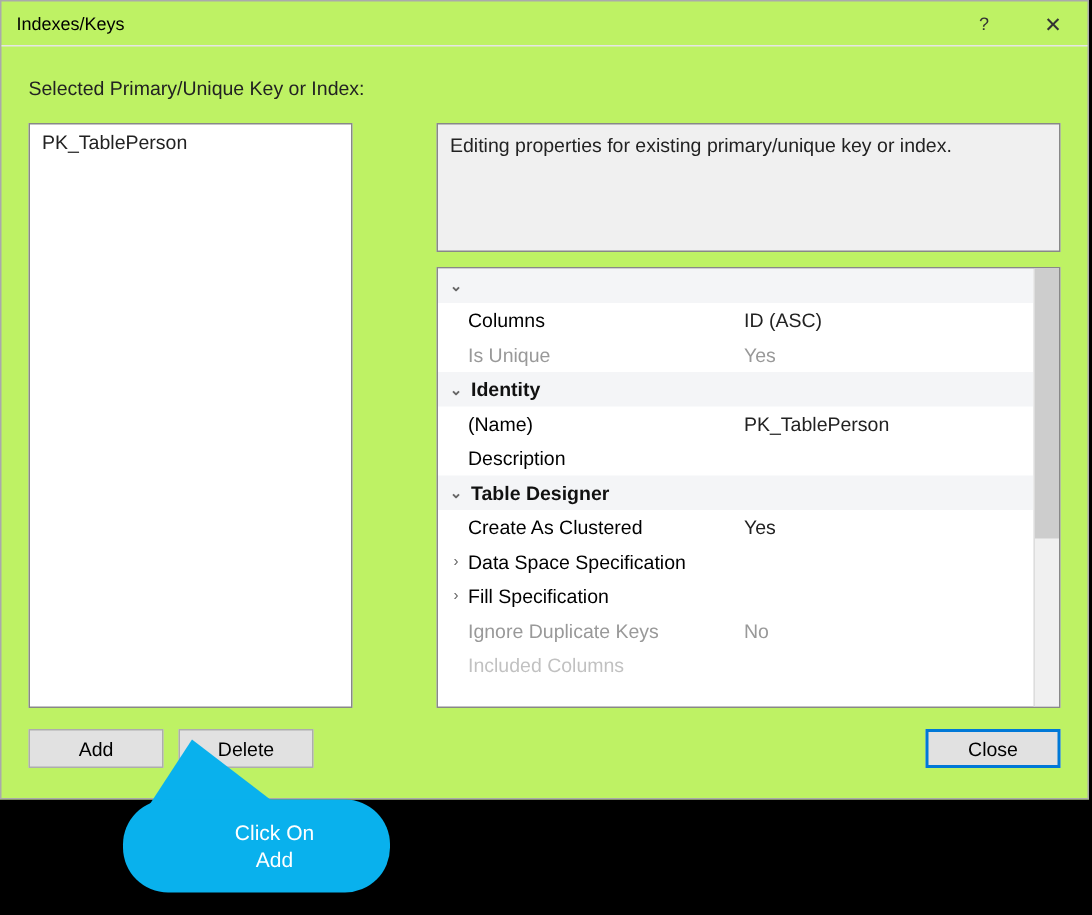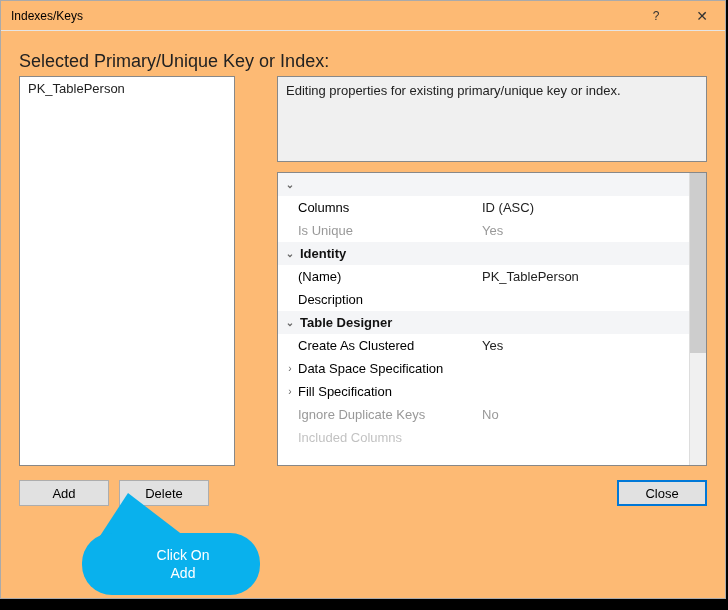--- a/index.html
+++ b/index.html
@@ -1,38 +1,38 @@
 <!DOCTYPE html>
 <html><head>
   <meta charset="utf-8">
   <style>
     * { box-sizing: border-box; font-family: "Segoe UI", Arial, sans-serif; }
     body { margin: 0; padding: 0; background: #000; width: 728px; height: 610px; position: relative; }
     .dialog {
       position: absolute; top: 0; left: 0;
-      width: 726px; height: 599px;
-      background: #fdba74; border: 1px solid #aaa;
+      width: 726px; height: 533px;
+      background: #bef264; border: 1px solid #aaa;
     }
     .titlebar {
       height: 30px; display: flex; align-items: center;
       padding: 0 0 0 10px;
       border-bottom: 1px solid #e5e5e5;
     }
     .titlebar .title { font-size: 12px; flex: 1; color:#000; }
     .titlebar .tb-btn {
       width: 46px; height: 30px; display: flex;
       align-items: center; justify-content: center;
       font-size: 14px; color: #333;
     }
     .titlebar .tb-btn.help { font-size: 12px; }
 
     .content { padding: 20px 18px 14px 18px; }
-    .section-label { font-size: 18px; color:#222; margin-bottom:4px; }
-
-    .upper { display: flex; gap: 10px; margin-top:4px;}
+    .section-label { font-size: 13px; color:#222; margin-bottom:4px; }
+
+    .upper { display: flex; gap: 24px; margin-top:16px;}
     .index-list {
       width: 216px; height: 390px; border: 1px solid #888;
       background: #fff; overflow:hidden;
     }
     .index-list .item {
       padding: 4px 8px; font-size: 13px; color:#222; cursor:default;
     }
 
     .right-col { flex:1; display:flex; flex-direction:column; gap:10px;padding-left:32px; }
     .desc-box {

